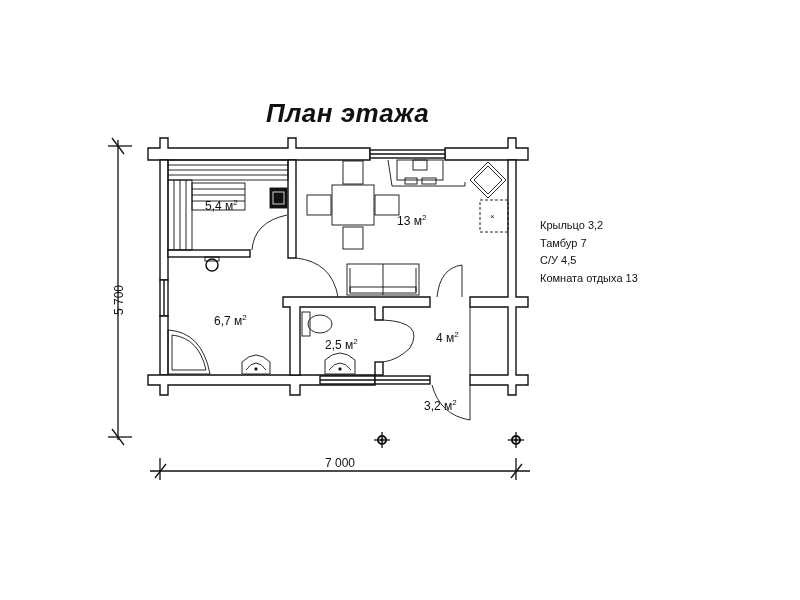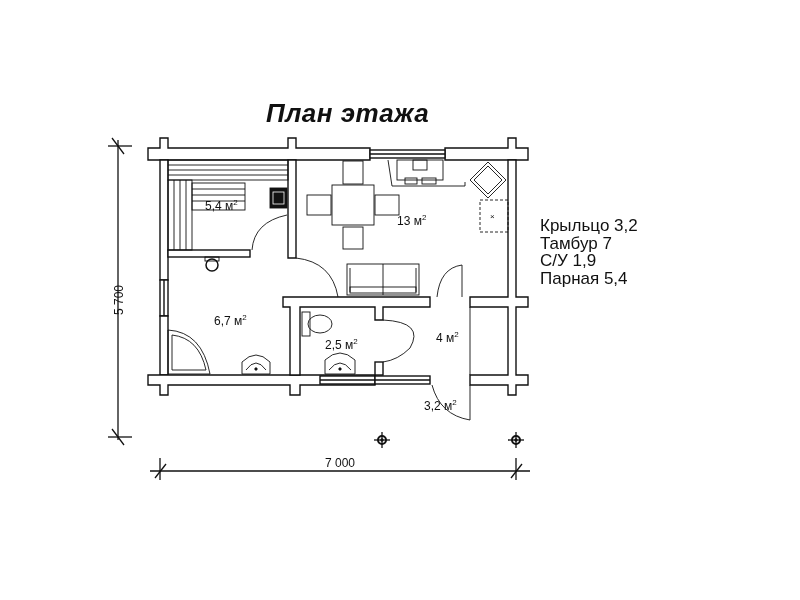--- a/index.html
+++ b/index.html
@@ -6,36 +6,36 @@
     body { width: 800px; height: 600px; position: relative; overflow: hidden; font-family: "Liberation Sans", sans-serif; }
     .title {
       position: absolute; left: 250px; top: 98px;
       font-family: "Liberation Sans", sans-serif;
       font-size: 26px; font-weight: bold; font-style: italic;
       color: #111; letter-spacing: 0.5px; margin-left: 16px;
     }
     .legend {
       position: absolute; left: 540px; top: 217px;
       font-family: "Liberation Sans", sans-serif;
-      font-size: 17px; line-height: 17.5px; color: #111;
+      font-size: 11px; line-height: 17.5px; color: #111;
     }
     .legend div { white-space: nowrap; }
     svg.plan { position: absolute; left: 0; top: 0; }
     svg text { font-family: "Liberation Sans", sans-serif; fill: #111; }
   </style>
 </head>
 <body>
 
 <div class="title">План этажа</div>
 
 <div class="legend">
   <div>Крыльцо 3,2</div>
   <div>Тамбур 7</div>
-  <div>С/У 1,9</div>
-  <div>Парная 5,4</div>
+  <div>С/У 4,5</div>
+  <div>Комната отдыха 13</div>
 </div>
 
 <svg class="plan" width="800" height="600" viewBox="0 0 800 600" stroke="#111" stroke-width="1.3" fill="none">
 
   <g>
     <line x1="118" y1="140" x2="118" y2="440"></line>
     <line x1="108" y1="146" x2="132" y2="146"></line>
     <line x1="112" y1="138" x2="124" y2="154"></line>
     <line x1="108" y1="437" x2="132" y2="437"></line>
     <line x1="112" y1="429" x2="124" y2="445"></line>

